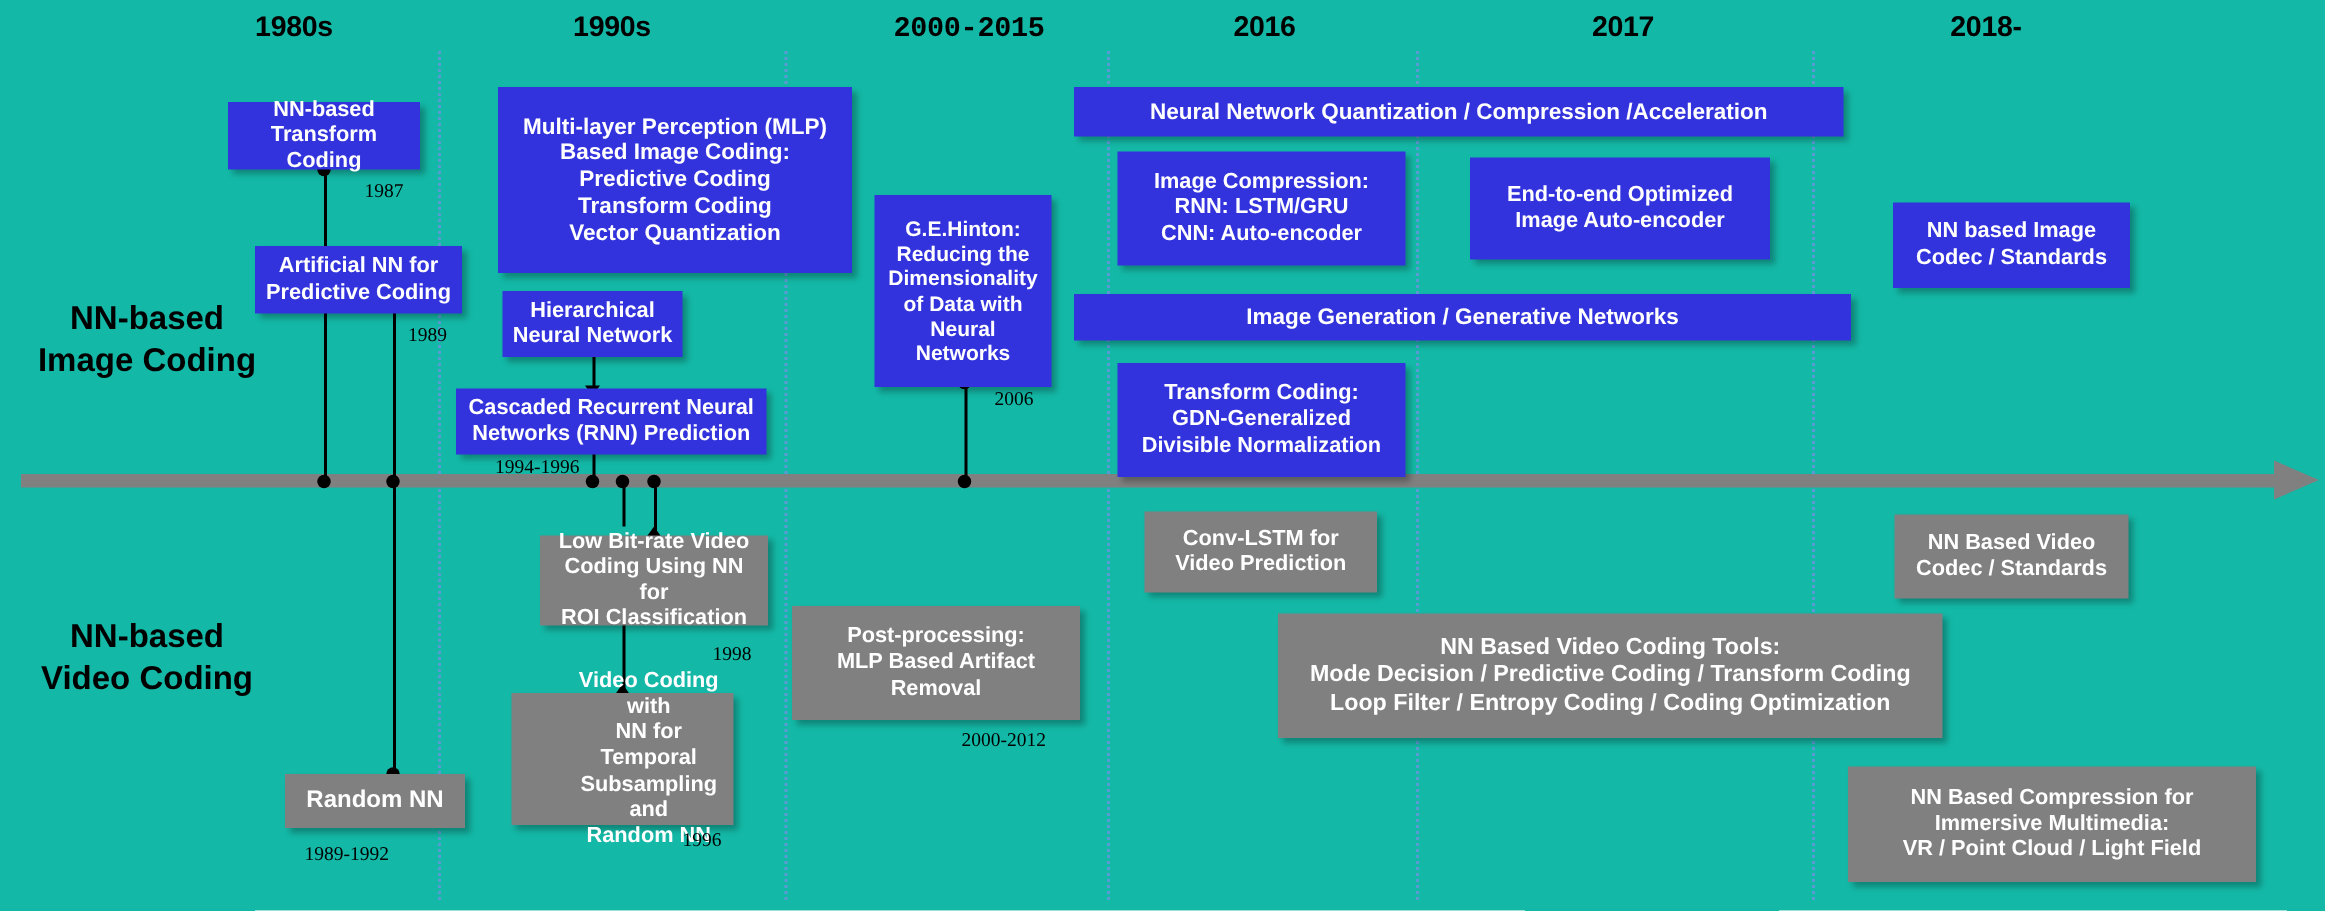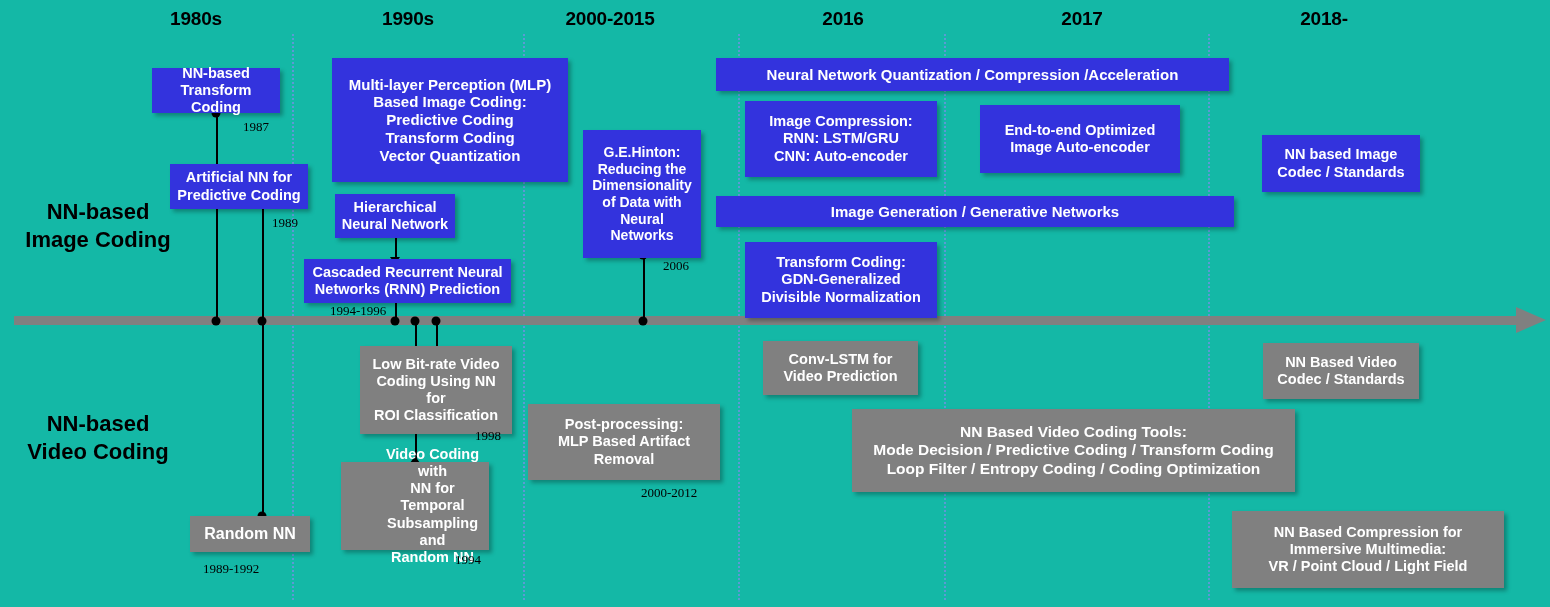--- a/index.html
+++ b/index.html
@@ -130,21 +130,21 @@
     font-family: "Liberation Serif", serif;
   }
 </style>
 </head>
 <body>
 
 <div id="canvas">
 
   <div class="era-label" style="left:196px; top:8px;">1980s</div>
   <div class="era-label" style="left:408px; top:8px;">1990s</div>
-  <div class="era-label" style="left:610px; top:8px;">2000-2015</div>
+  <div class="era-label" style="left:646px; top:8px;font-family:Liberation Mono, monospace;">2000-2015</div>
   <div class="era-label" style="left:843px; top:8px;">2016</div>
   <div class="era-label" style="left:1082px; top:8px;">2017</div>
   <div class="era-label" style="left:1324px; top:8px;">2018-</div>
 
   <div class="sep" style="left:292px;"></div>
   <div class="sep" style="left:523px;"></div>
   <div class="sep" style="left:738px;"></div>
   <div class="sep" style="left:944px;"></div>
   <div class="sep" style="left:1208px;"></div>
 
@@ -225,21 +225,21 @@
 
   <div class="box blue" style="left:745px; top:242px; width:192px; height:76px;">Transform Coding:
 GDN-Generalized
 Divisible Normalization</div>
 
   <div class="box blue" style="left:1262px; top:135px; width:158px; height:57px;">NN based Image
 Codec / Standards</div>
 
   <div class="box gray" style="left:190px; top:516px; width:120px; height:36px; font-size:16px;">Random NN</div>
 
-  <div class="box gray" style="left:360px; top:346px; width:152px; height:88px;">Low Bit-rate Video
+  <div class="box gray" style="left:360px; top:357px; width:152px; height:60px;">Low Bit-rate Video
 Coding Using NN for
 ROI Classification</div>
 
   <div class="box gray" style="left:341px; top:462px; width:148px; height:88px;padding-left:40px;">Video Coding with
 NN for Temporal
 Subsampling and
 Random NN</div>
 
   <div class="box gray" style="left:528px; top:404px; width:192px; height:76px;">Post-processing:
 MLP Based Artifact
@@ -257,17 +257,17 @@
 
   <div class="box gray" style="left:1232px; top:511px; width:272px; height:77px;">NN Based Compression for
 Immersive Multimedia:
 VR / Point Cloud / Light Field</div>
 
   <div class="year" style="left:243px; top:119px;">1987</div>
   <div class="year" style="left:272px; top:215px;">1989</div>
   <div class="year" style="left:330px; top:303px;">1994-1996</div>
   <div class="year" style="left:663px; top:258px;">2006</div>
   <div class="year" style="left:475px; top:428px;">1998</div>
-  <div class="year" style="left:455px; top:552px;">1994</div>
+  <div class="year" style="left:455px; top:552px;">1996</div>
   <div class="year" style="left:203px; top:561px;">1989-1992</div>
   <div class="year" style="left:641px; top:485px;">2000-2012</div>
 
 </div>
 
 </body></html>

